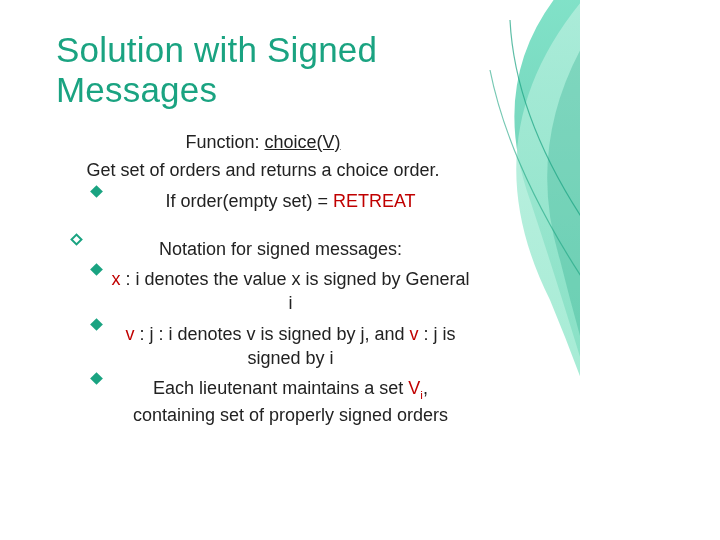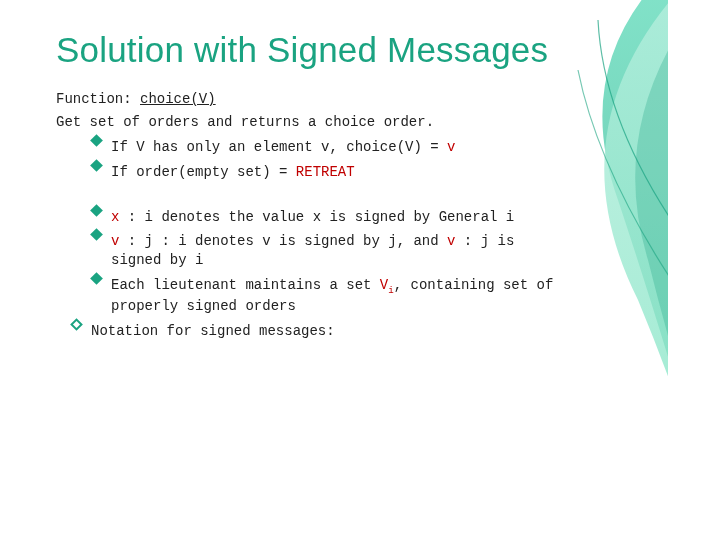--- a/index.html
+++ b/index.html
@@ -15,21 +15,21 @@
     padding: 0;
     width: 720px;
     height: 540px;
     overflow: hidden;
     background: #fff;
     font-family: "Trebuchet MS", "Segoe UI", Verdana, sans-serif;
     color: var(--text);
   }
   .slide {
     position: relative;
-    width: 668px;
+    width: 580px;
     height: 540px;
     box-sizing: border-box;
   }
   .deco {
     position: absolute;
     right: 0;
     top: 0;
     width: 220px;
     height: 540px;
     pointer-events: none;
@@ -42,23 +42,24 @@
   }
   h1.title {
     font-size: 35px;
     font-weight: var(--title-weight);
     color: var(--teal);
     margin: 0 0 20px 0;
     letter-spacing: 0.2px;
     font-family: "Trebuchet MS", "Segoe UI", sans-serif;
   }
   .body {
-    font-size: 14px;
+    font-size: 18px;
     line-height: 1.35;
-    font-family: Liberation Mono, monospace;
+    font-family: Liberation Sans, sans-serif;
+    text-align: center;
   }
   .para {
     margin: 2px 0 4px 0;
   }
   .under {
     text-decoration: underline;
   }
   .bullets {
     list-style: none;
     padding: 0;
@@ -122,32 +123,33 @@
         <span>Function: </span><span class="under">choice(V)</span>
       </div>
 
       <div class="para">Get set of orders and returns a choice order.</div>
 
 
       <ul class="bullets level2">
         <li>
           <span class="diamond d-solid"></span>
           <span class="li-text">
-            <span>If V has only an element v, choice(V) = </span><span class="red">v</span>
-          </span>
-        </li>
-        <li>
-          <span class="diamond d-solid"></span>
-          <span class="li-text">
             <span>If order(empty set) = </span><span class="red">RETREAT</span>
           </span>
         </li>
       </ul>
 
       <div class="spacer"></div>
+
+      <ul class="bullets level1">
+        <li>
+          <span class="diamond d-hollow"></span>
+          <span class="li-text">Notation for signed messages:</span>
+        </li>
+      </ul>
 
       <ul class="bullets level2">
         <li>
           <span class="diamond d-solid"></span>
           <span class="li-text">
             <span class="red">x</span><span> : i denotes the value x is signed by General i</span>
           </span>
         </li>
         <li>
           <span class="diamond d-solid"></span>
@@ -156,22 +158,15 @@
           </span>
         </li>
         <li>
           <span class="diamond d-solid"></span>
           <span class="li-text">
             <span>Each lieutenant maintains a set </span><span class="red"><span>V</span><span class="sub">i</span></span><span>, containing set of properly signed orders</span>
           </span>
         </li>
       </ul>
 
-      <ul class="bullets level1">
-        <li>
-          <span class="diamond d-hollow"></span>
-          <span class="li-text">Notation for signed messages:</span>
-        </li>
-      </ul>
-
     </div>
   </div>
 </div>
 
 </body></html>

